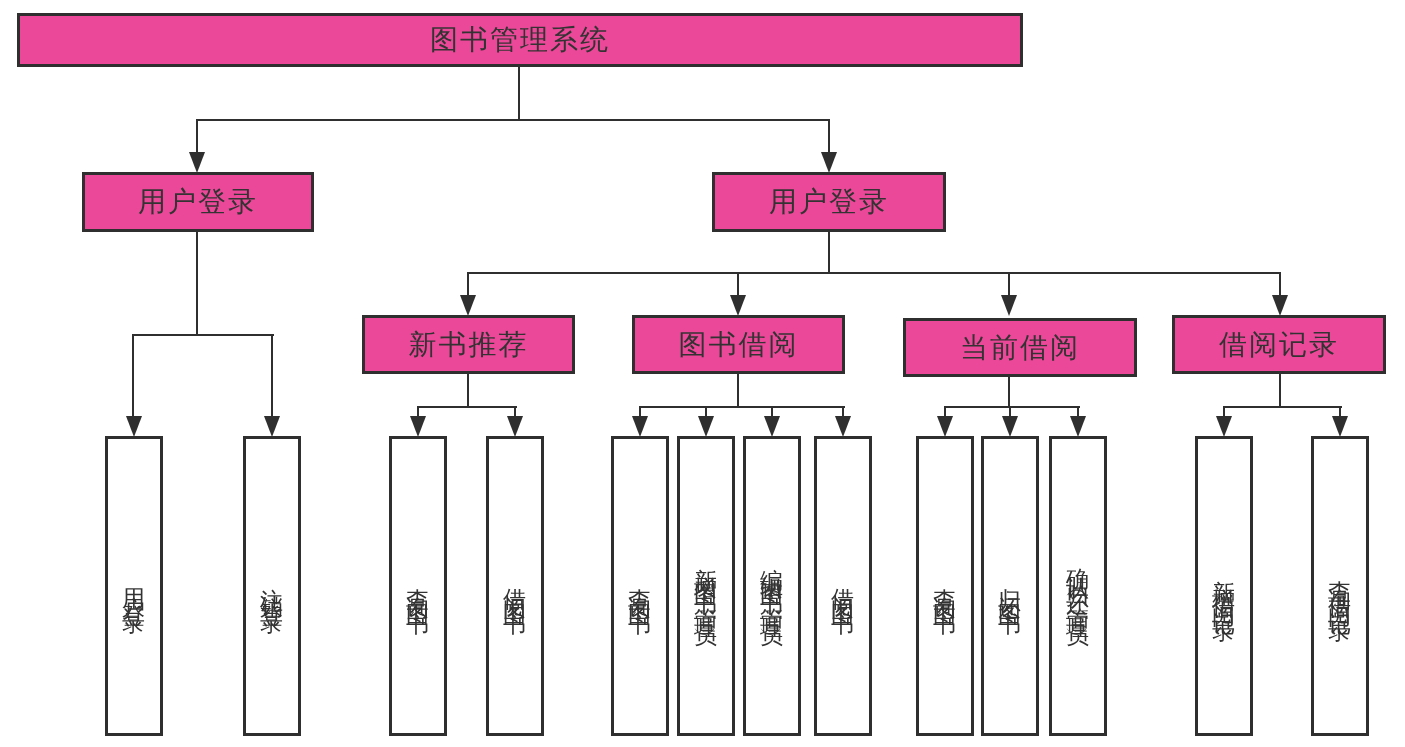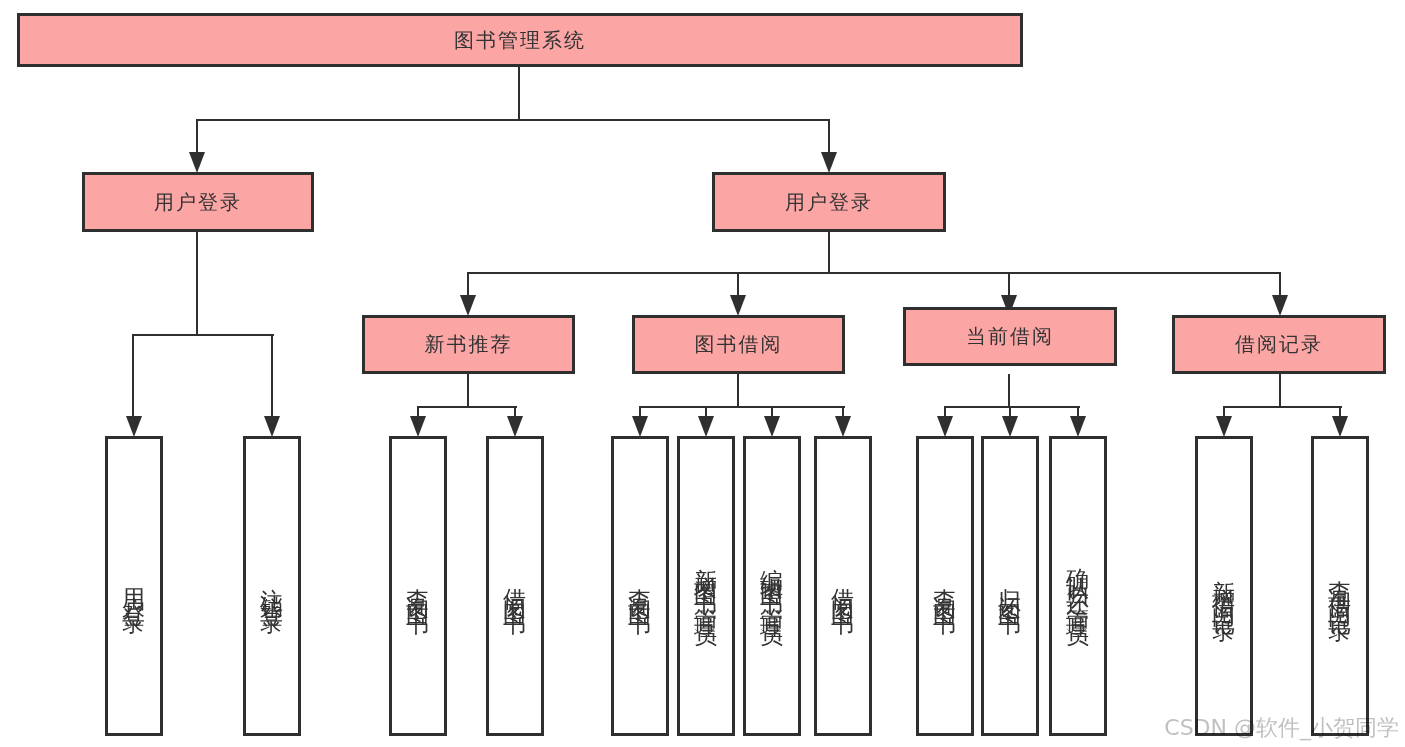--- a/index.html
+++ b/index.html
@@ -10,25 +10,25 @@
     background: #ffffff;
     overflow: hidden;
     font-family: "DejaVu Sans", "Liberation Sans", sans-serif;
     color: #333333;
   }
   
   .box {
     position: absolute;
     box-sizing: border-box;
     border: 3px solid #2f2f2f;
-    background: #fca5a5;
+    background: #ec4899;
     display: flex;
     align-items: center;
     justify-content: center;
-    font-size: 20px;
+    font-size: 28px;
     letter-spacing: 2px;
     color: #333333;
     white-space: nowrap;
   }
   .vbox {
     position: absolute;
     box-sizing: border-box;
     border: 3px solid #2f2f2f;
     background: #ffffff;
     top: 436px;
@@ -127,35 +127,34 @@
   <div class="v" style="left:1339px;top:406px;height:12px"></div>
   <div class="arrow" style="left:1332px;top:416px"></div>
 
   <div class="box" style="left:17px;top:13px;width:1006px;height:54px">图书管理系统</div>
 
   <div class="box" style="left:82px;top:172px;width:232px;height:60px">用户登录</div>
   <div class="box" style="left:712px;top:172px;width:234px;height:60px">用户登录</div>
 
   <div class="box" style="left:362px;top:315px;width:213px;height:59px">新书推荐</div>
   <div class="box" style="left:632px;top:315px;width:213px;height:59px">图书借阅</div>
-  <div class="box" style="left:903px;top:307px;width:214px;height:59px">当前借阅</div>
+  <div class="box" style="left:903px;top:318px;width:234px;height:59px">当前借阅</div>
   <div class="box" style="left:1172px;top:315px;width:214px;height:59px">借阅记录</div>
 
   <div class="vbox" style="left:105px">用户登录</div>
   <div class="vbox" style="left:243px">注销登录</div>
 
   <div class="vbox" style="left:389px">查询图书</div>
   <div class="vbox" style="left:486px">借阅图书</div>
 
   <div class="vbox" style="left:611px">查询图书</div>
   <div class="vbox" style="left:677px">新增图书（管理员）</div>
   <div class="vbox" style="left:743px">编辑图书（管理员）</div>
   <div class="vbox" style="left:814px">借阅图书</div>
 
   <div class="vbox" style="left:916px">查询图书</div>
   <div class="vbox" style="left:981px">归还图书</div>
   <div class="vbox" style="left:1049px">确认归还（管理员）</div>
 
   <div class="vbox" style="left:1195px">新增借阅记录</div>
   <div class="vbox" style="left:1311px">查询借阅记录</div>
 
-  <div class="wm">CSDN @软件_小贺同学</div>
 </div>
 
 </body></html>

